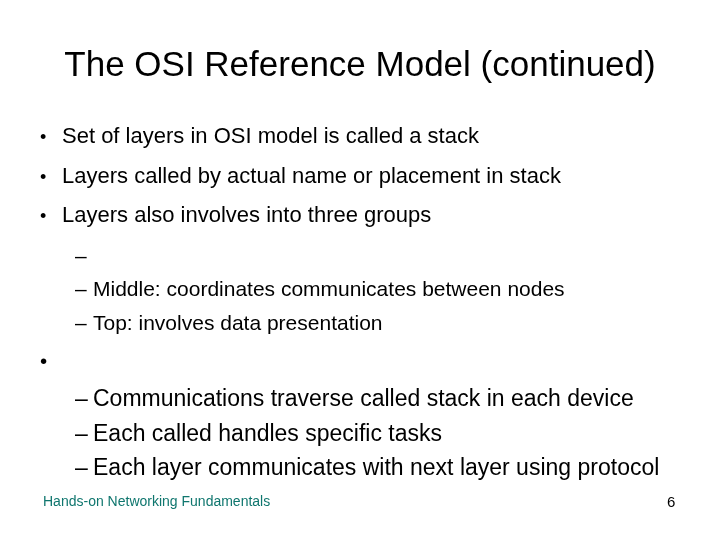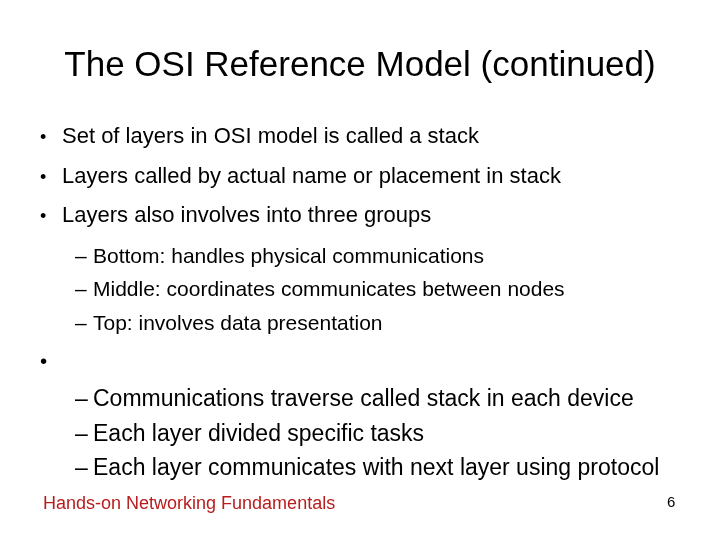--- a/index.html
+++ b/index.html
@@ -47,23 +47,23 @@
   .lvl2 .marker { width: 18px; }
   .grp1.lvl1 { font-size: 22px; line-height: 37.5px; }
   .grp1.lvl2 { font-size: 21px; line-height: 33.5px; }
   .grp1.lvl1 + .grp1.lvl2 { margin-top: 3px; }
   .grp2.lvl1 { font-size: 25px; line-height: 40px; margin-top: 2px; }
   .grp2.lvl2 { font-size: 23px; line-height: 34.5px; }
   .footer-left {
     position: absolute;
     left: 43px;
     top: 494px;
-    font-size: 18px;
+    font-size: 14px;
     line-height: 1.1;
-    color: #b91c1c;
+    color: #0f766e;
   }
   .footer-page {
     position: absolute;
     left: 667px;
     top: 494px;
     font-size: 15px;
     line-height: 1.1;
     color: #000000;
   }
 </style>
@@ -81,40 +81,39 @@
       <div class="row lvl1 grp1">
         <span class="marker">•</span>
         <span class="text">Layers called by actual name or placement in stack</span>
       </div>
       <div class="row lvl1 grp1">
         <span class="marker">•</span>
         <span class="text">Layers also involves into three groups</span>
       </div>
       <div class="row lvl2 grp1">
         <span class="marker">–</span>
-        <span class="text">Bottom: handles physical communications</span>
       </div>
       <div class="row lvl2 grp1">
         <span class="marker">–</span>
         <span class="text">Middle: coordinates communicates between nodes</span>
       </div>
       <div class="row lvl2 grp1">
         <span class="marker">–</span>
         <span class="text">Top: involves data presentation</span>
       </div>
       <div class="row lvl1 grp2">
         <span class="marker">•</span>
       </div>
       <div class="row lvl2 grp2">
         <span class="marker">–</span>
         <span class="text">Communications traverse called stack in each device</span>
       </div>
       <div class="row lvl2 grp2">
         <span class="marker">–</span>
-        <span class="text">Each layer divided specific tasks</span>
+        <span class="text">Each called handles specific tasks</span>
       </div>
       <div class="row lvl2 grp2">
         <span class="marker">–</span>
         <span class="text">Each layer communicates with next layer using protocol</span>
       </div>
     </div>
 
   <div class="footer-left">Hands-on Networking Fundamentals</div>
 
   <div class="footer-page">6</div>

